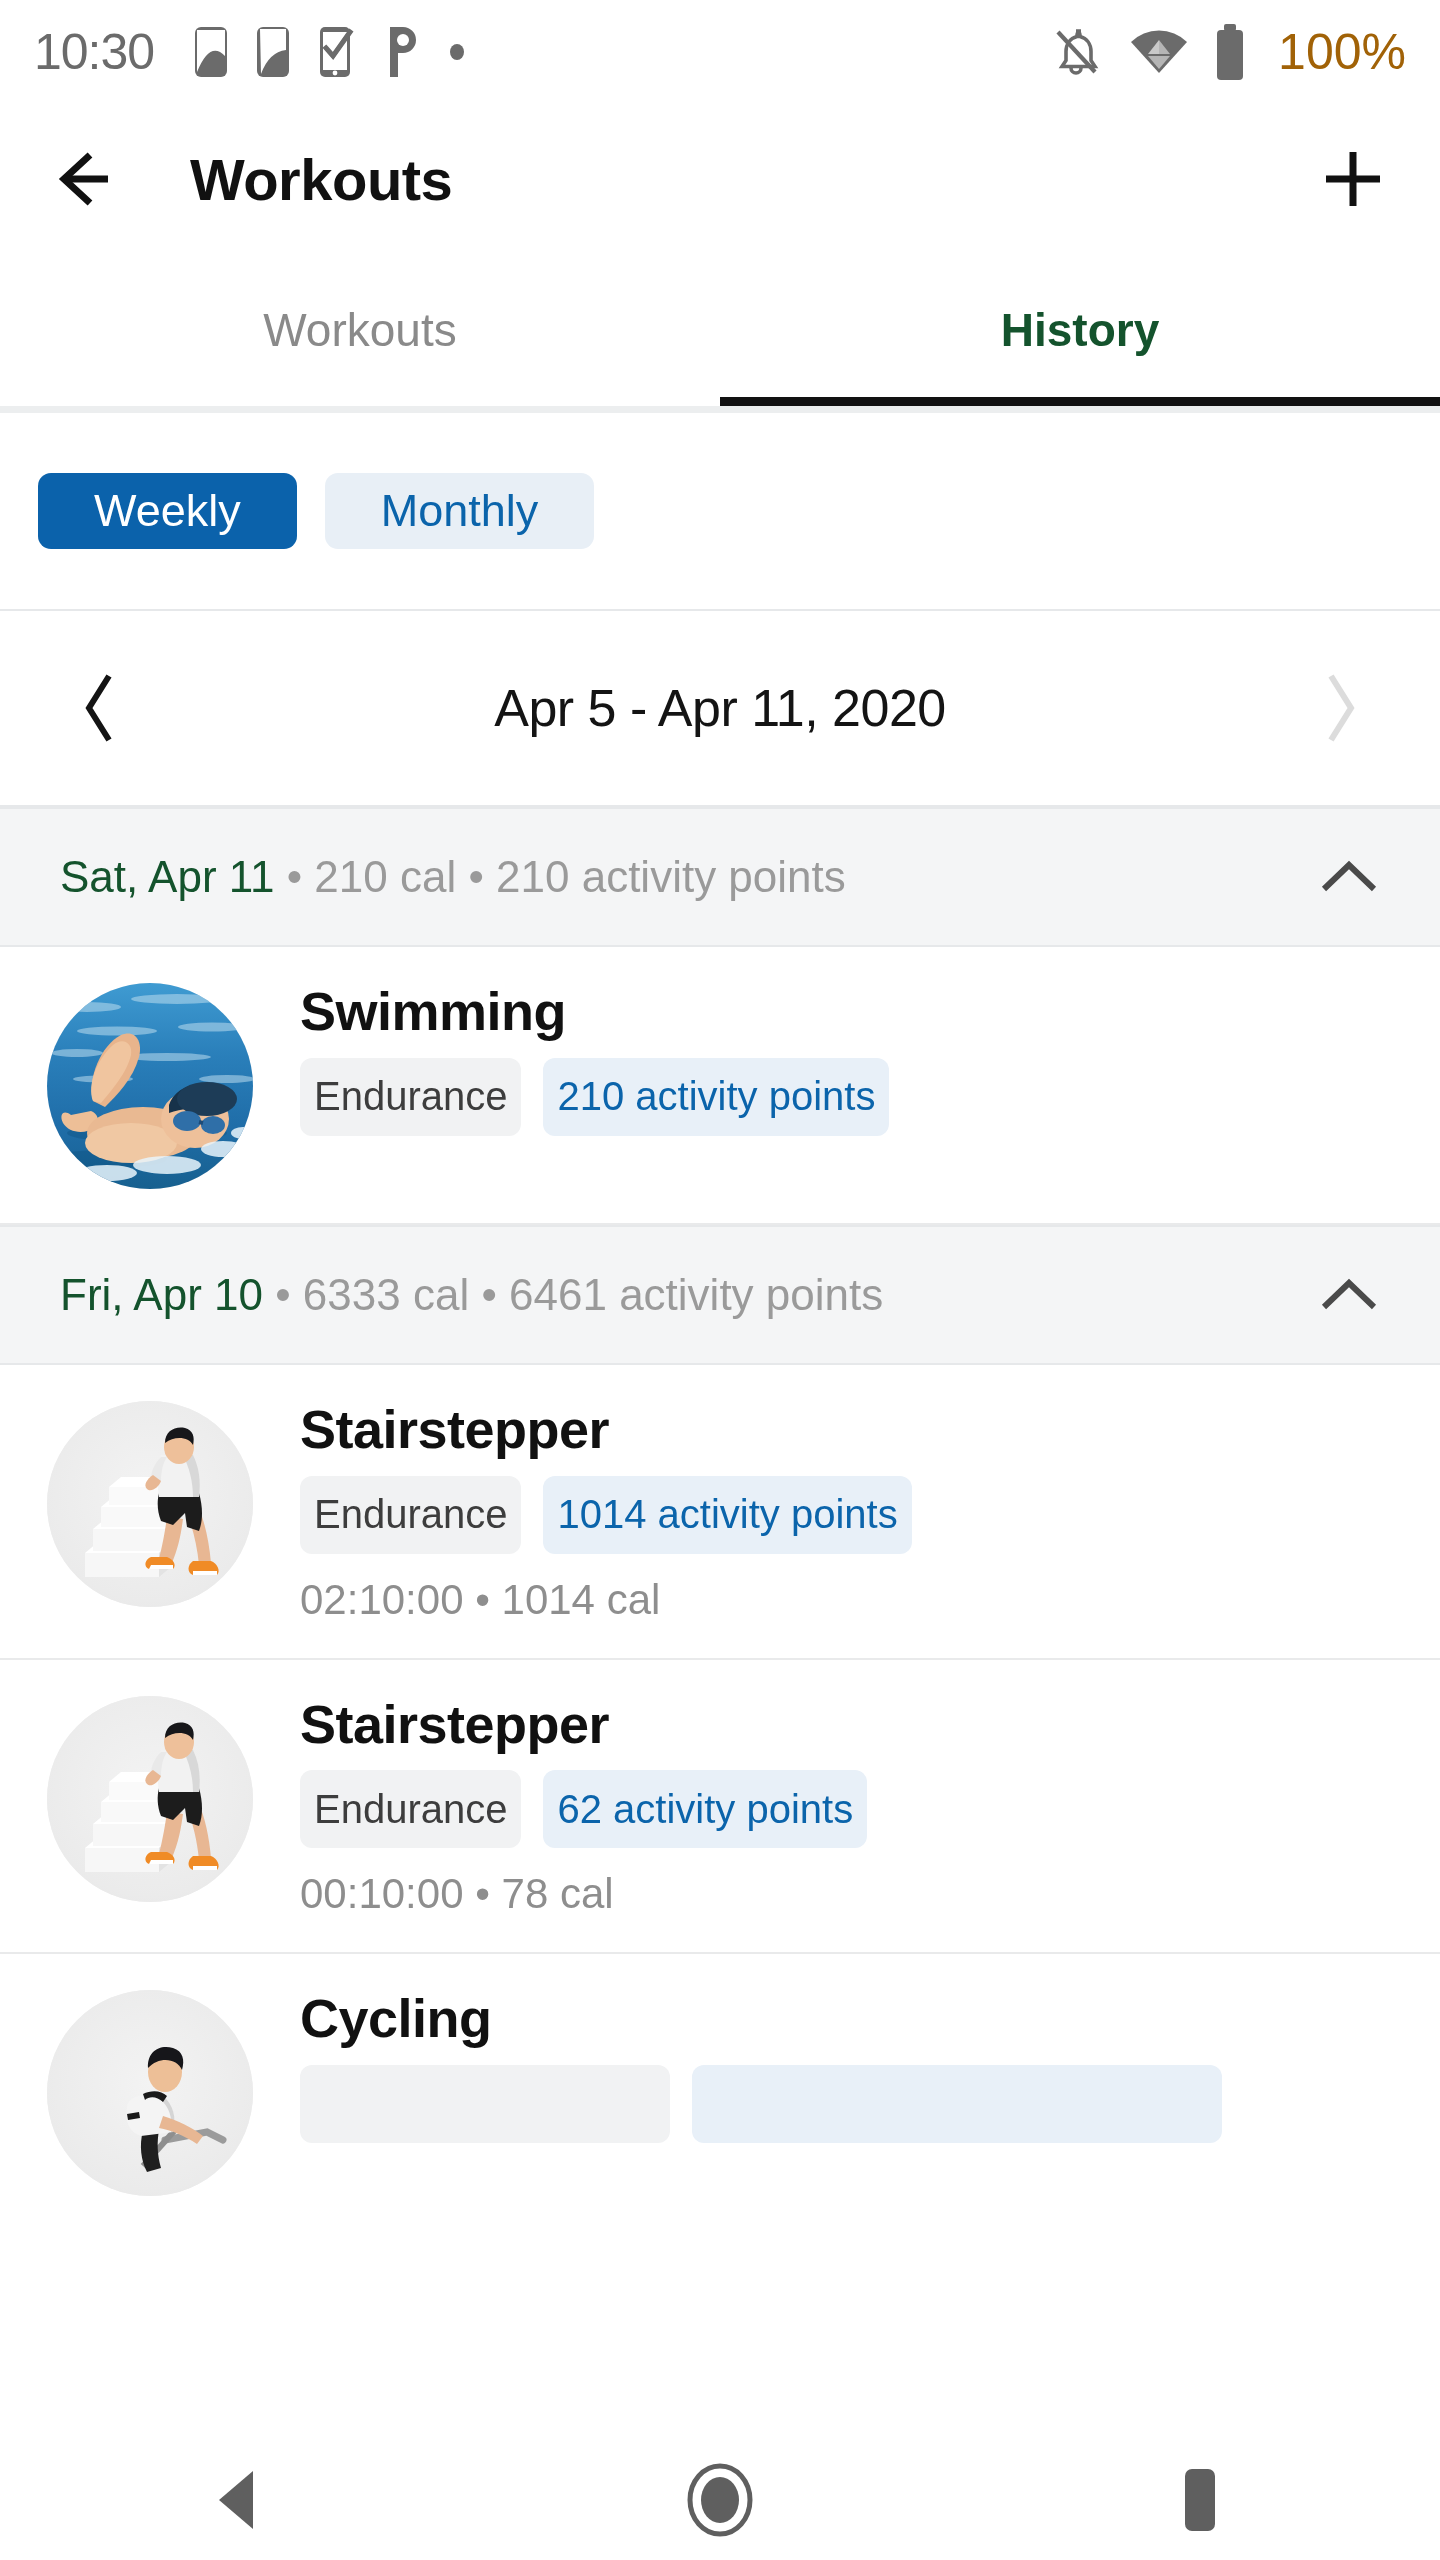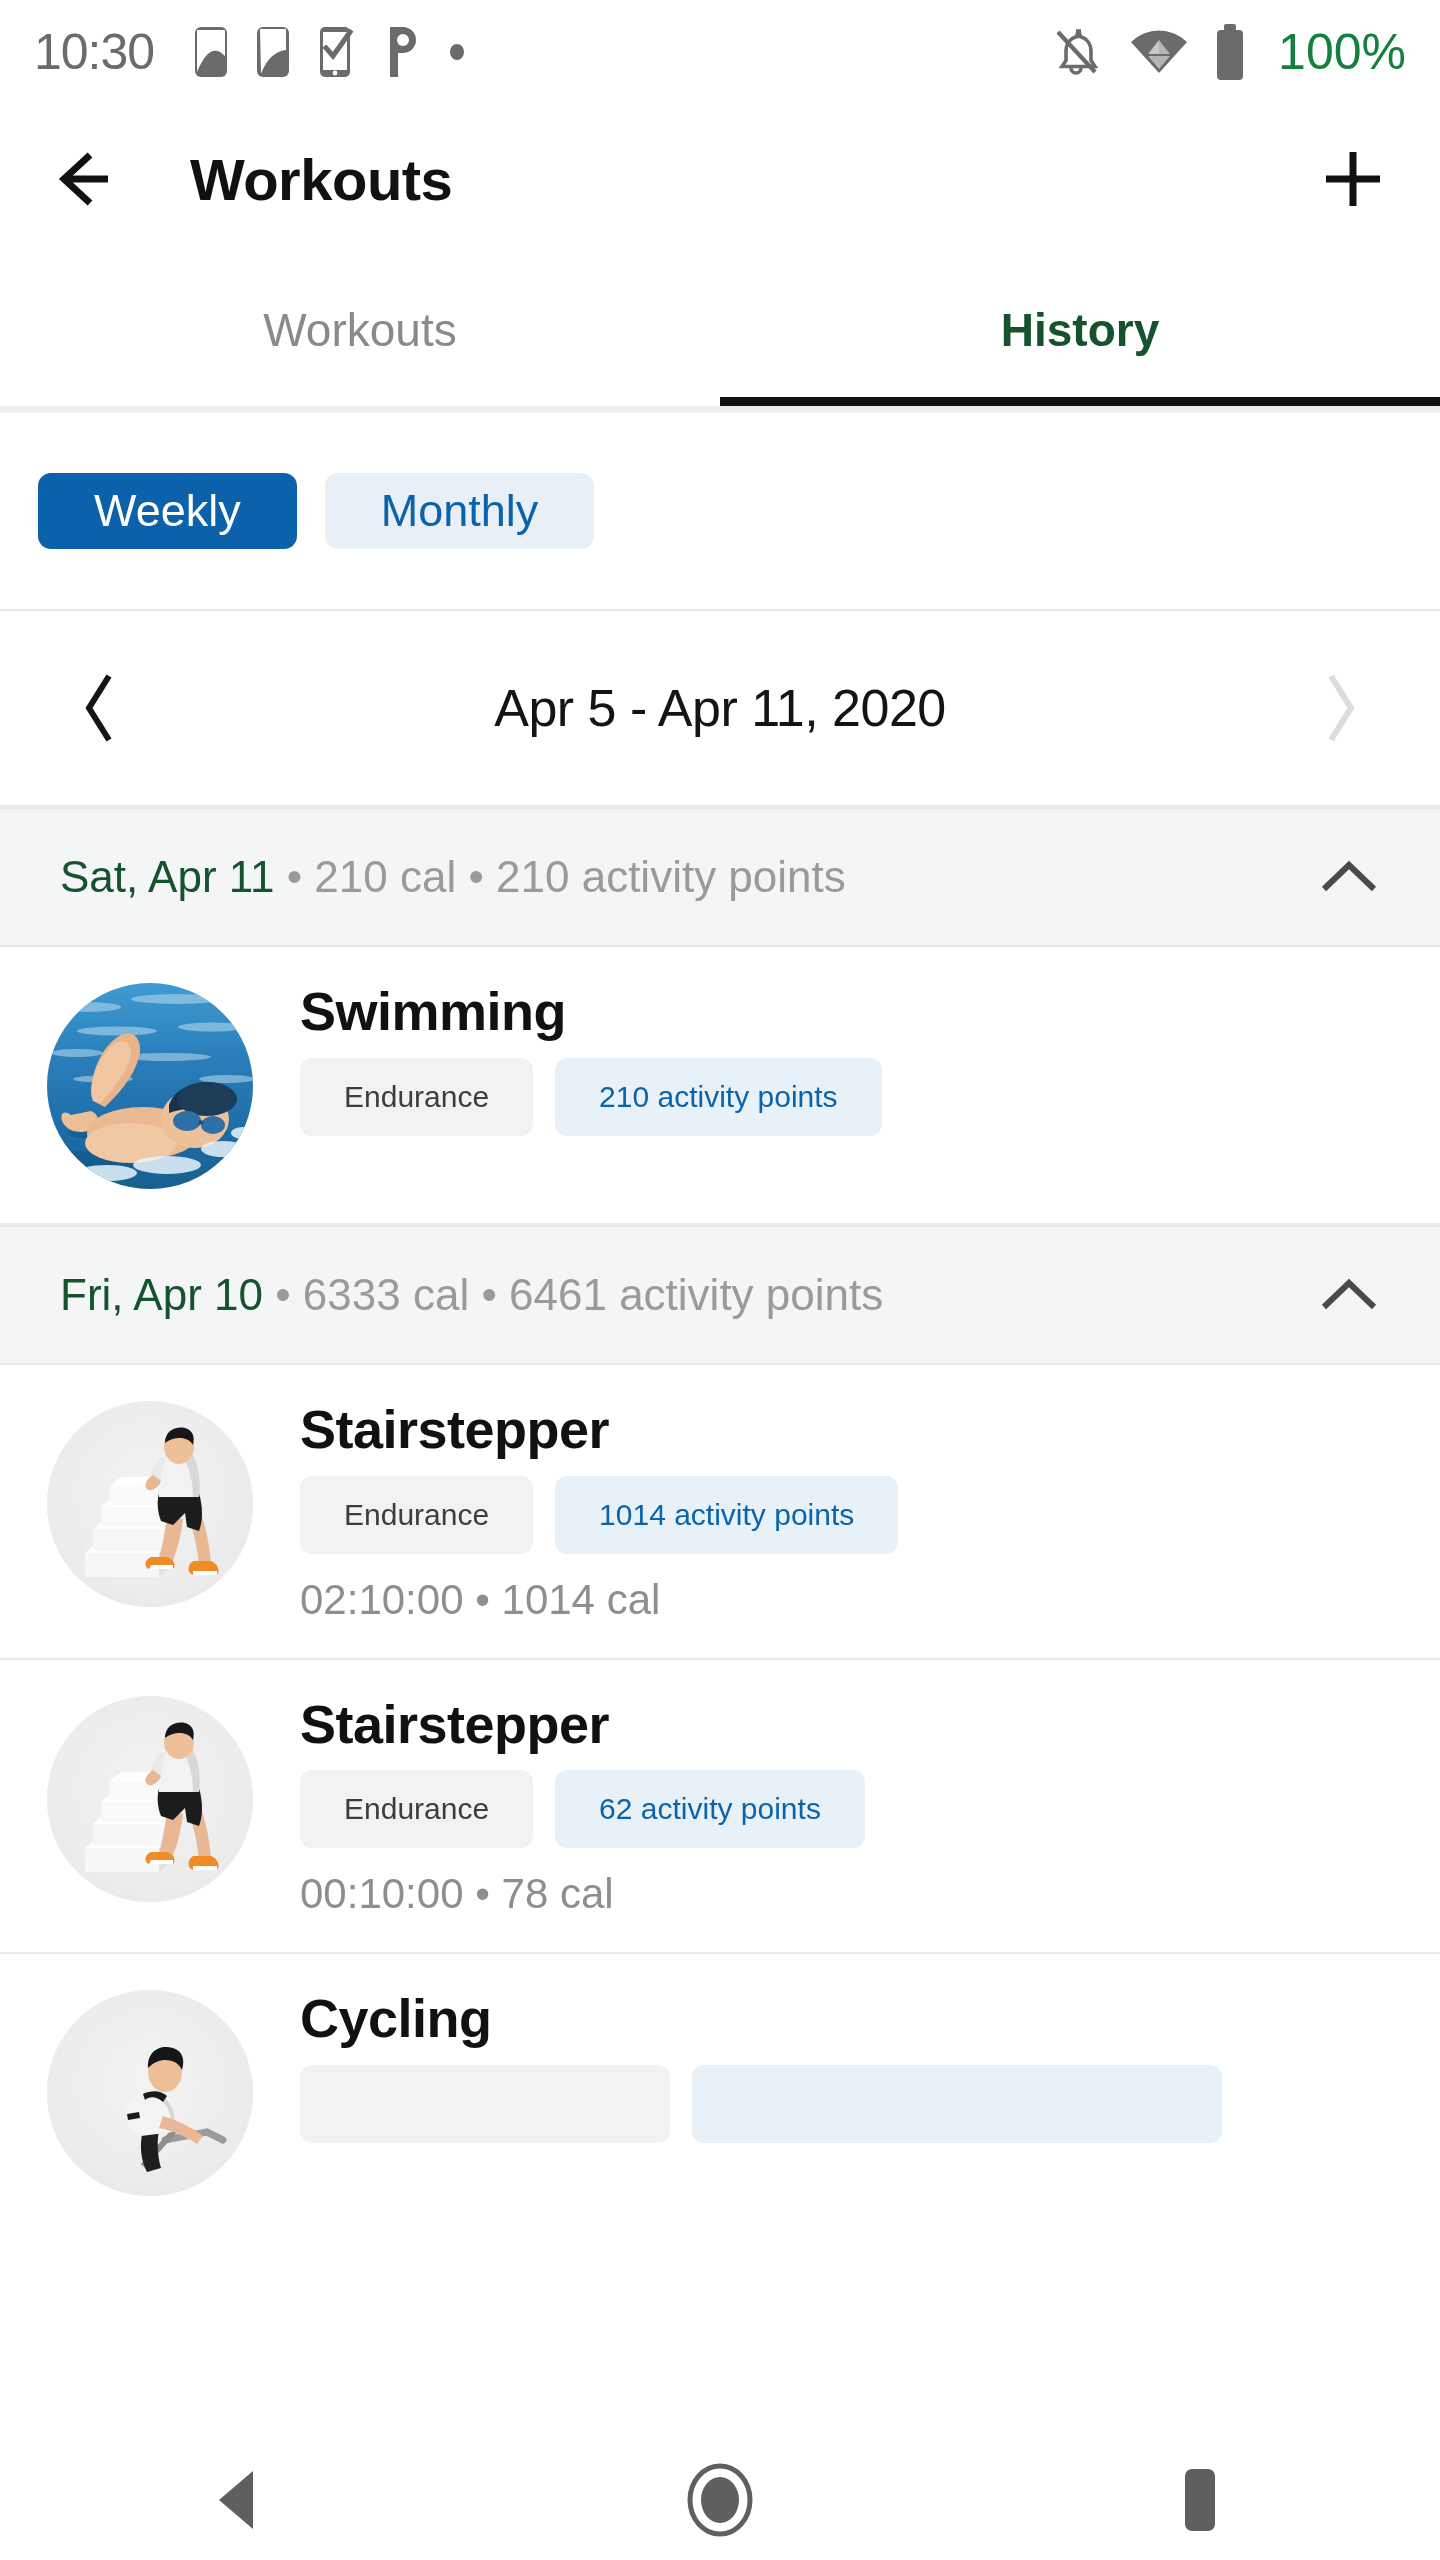--- a/index.html
+++ b/index.html
@@ -13,21 +13,21 @@
 
   
   .statusbar {
     height:104px; display:flex; align-items:center;
     padding:0 34px; background:#fff;
   }
   .sb-time { font-size:50px; color:#6b6b6b; letter-spacing:-1px; }
   .sb-left-icons { display:flex; align-items:center; gap:28px; margin-left:40px; }
   .sb-spacer { flex:1; }
   .sb-right { display:flex; align-items:center; gap:26px; }
-  .sb-batt-text { font-size:50px; color:#15803d; margin-left:6px; }
+  .sb-batt-text { font-size:50px; color:#a16207; margin-left:6px; }
   .ic { display:block; }
 
   
   .appbar {
     height:150px; display:flex; align-items:center;
     padding:0 56px; background:#fff;
   }
   .appbar-title {
     font-size:58px; font-weight:bold; color:#111; margin-left:58px;
     letter-spacing:-0.5px;
@@ -92,22 +92,22 @@
     width:206px; height:206px; border-radius:50%;
     overflow:hidden; position:relative; background:#eeeeee;
   }
   .w-body { flex:1; padding-right:40px; }
   .w-title {
     font-size:54px; font-weight:bold; color:#111;
     letter-spacing:-0.5px; line-height:1.05;
   }
   .chips { display:flex; margin-top:18px; }
   .chip {
-    height:78px; display:flex; align-items:center; padding:0 44px;
-    border-radius:12px; font-size:30px; white-space:nowrap;
+    height:78px; display:flex; align-items:center; padding:0 14px;
+    border-radius:12px; font-size:40px; white-space:nowrap;
   }
   .chip.cat { background:#f1f2f3; color:#3d3d3d; }
   .chip.pts { background:#e8f0f8; color:#0b64ab; margin-left:22px; }
   .w-sub { margin-top:22px; font-size:42px; color:#8e8e8e; }
 
   
   .swim-bg { position:absolute; inset:0; }
   .grey-bg { position:absolute; inset:0;
     background:radial-gradient(circle at 50% 45%, #f3f3f3 0%, #ebebeb 70%, #e4e4e4 100%); }
 

